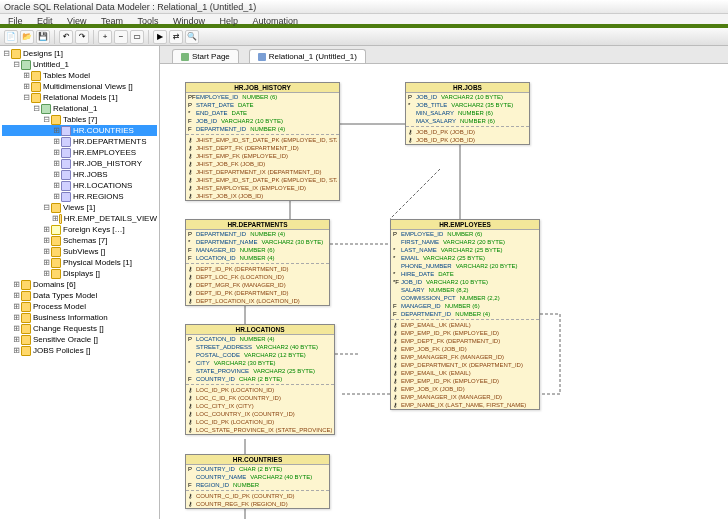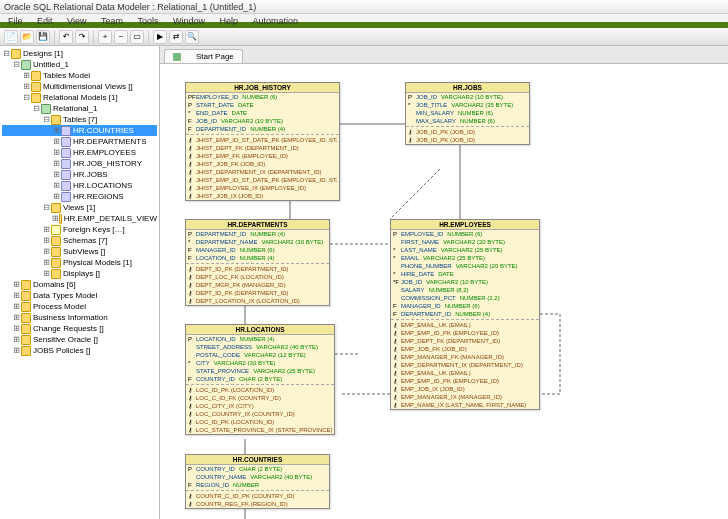--- a/index.html
+++ b/index.html
@@ -1,38 +1,38 @@
 <!DOCTYPE html>
 <html><head>
 <meta charset="utf-8">
 <style>
 * { box-sizing: border-box; margin: 0; padding: 0; }
 body { font-family: "Segoe UI", Tahoma, sans-serif; font-size: 9px; background: #f0f0f0; width: 728px; height: 519px; overflow: hidden; }
 .titlebar { background: linear-gradient(#fff,#e8e8e8); height: 14px; padding: 0 4px; font-size: 9px; line-height: 14px; color: #333; border-bottom: 1px solid #ccc; }
-.menubar { background: #f4f4f4; height: 14px; padding: 0 2px; border-bottom: 6px solid #4d7c0f; }
+.menubar { background: #f4f4f4; height: 14px; padding: 0 2px; border-bottom: 4px solid #4d7c0f; }
 .menubar span { display: inline-block; padding: 0 6px; font-size: 9px; line-height: 14px; color: #333; cursor: default; }
 .toolbar { background: linear-gradient(#fafafa,#e0e0e0); height: 18px; border-bottom: 1px solid #bbb; padding: 1px 4px; display: flex; align-items: center; gap: 2px; }
 .toolbar .btn { width: 14px; height: 14px; border: 1px solid #ccc; background: #f8f8f8; border-radius: 2px; display: inline-flex; align-items: center; justify-content: center; font-size: 8px; }
 .toolbar .sep { width: 1px; height: 14px; background: #ccc; margin: 0 2px; }
 .main { display: flex; height: calc(519px - 46px); }
 .sidebar { width: 160px; background: #fff; border-right: 1px solid #bbb; overflow: hidden; }
 .sidebar-header { background: linear-gradient(#f0f0f0,#e0e0e0); padding: 2px 4px; font-size: 9px; border-bottom: 1px solid #ccc; }
 .tree { padding: 2px; font-size: 8px; line-height: 11px; }
 .tree-item { display: flex; align-items: center; white-space: nowrap; cursor: default; padding-left: var(--indent, 0); }
 .tree-item .exp { width: 9px; text-align: center; color: #666; font-size: 8px; }
 .tree-item .ico { width: 10px; height: 10px; margin-right: 2px; display: inline-flex; align-items: center; justify-content: center; font-size: 8px; }
 .tree-item.selected { background: #3399ff; color: #fff; }
 .ico-folder { background: #ffd86b; border: 1px solid #cc9a00; border-radius: 1px; }
 .ico-db { background: #b8e0b8; border: 1px solid #5a9a5a; border-radius: 1px; }
 .ico-table { background: #d0d0ff; border: 1px solid #8080c0; border-radius: 1px; }
 .ico-view { background: #ffe0a0; border: 1px solid #cc9a00; border-radius: 1px; }
 .ico-key { background: #ffffc0; border: 1px solid #ccaa00; border-radius: 1px; }
 .canvas-area { flex: 1; display: flex; flex-direction: column; background: #fff; }
 .tabs { background: #e8e8e8; height: 18px; display: flex; align-items: flex-end; border-bottom: 1px solid #bbb; padding-left: 4px; gap: 2px; }
-.tab { background: #fafafa; border: 1px solid #bbb; border-bottom: none; padding: 2px 8px; font-size: 8px; border-radius: 3px 3px 0 0; display: flex; align-items: center; gap: 15px; }
+.tab { background: #fafafa; border: 1px solid #bbb; border-bottom: none; padding: 2px 8px; font-size: 8px; border-radius: 3px 3px 0 0; display: flex; align-items: center; gap: 3px; margin-left: 8px; }
 .tab.active { background: #fff; }
 .tab .ico-sm { width: 8px; height: 8px; background: #7ab87a; border-radius: 1px; }
 .canvas { flex: 1; background: #fff; position: relative; overflow: hidden; }
 .entity { position: absolute; background: #fdf5cf; border: 1px solid #888; font-size: 6px; box-shadow: 1px 1px 2px rgba(0,0,0,0.15); }
 .entity-header { background: #f3e79a; border-bottom: 1px solid #aaa; text-align: center; font-weight: bold; padding: 1px 2px; font-size: 6.5px; }
 .entity-row { display: flex; padding: 0 2px; line-height: 8px; white-space: nowrap; overflow: hidden; }
 .entity-row .mark { width: 8px; font-size: 6px; flex-shrink: 0; }
 .entity-row .col { flex: 1; color: #004488; overflow: hidden; text-overflow: clip; }
 .entity-row .typ { color: #008800; margin-left: 4px; }
 .entity-sep { border-top: 1px dashed #aaa; margin: 1px 0; }
@@ -221,20 +221,24 @@
         </div>
     </div>
   </div>
 
   <div class="canvas-area">
     <div class="tabs">
       <div class="tab">
           <span class="ico-sm"></span>
           <span>Start Page</span>
         </div>
+      <div class="tab active">
+          <span class="ico-sm" style="background:#7a9ed4"></span>
+          <span>Relational_1 (Untitled_1)</span>
+        </div>
     </div>
     <div class="canvas">
       <svg class="connectors">
         <line x1="170" y1="60" x2="250" y2="60"></line>
         <line x1="130" y1="120" x2="130" y2="155"></line>
         <line x1="170" y1="180" x2="230" y2="180" class="dashed"></line>
         <line x1="300" y1="70" x2="300" y2="155"></line>
         <line x1="280" y1="105" x2="230" y2="155" class="dashed"></line>
         <line x1="85" y1="235" x2="85" y2="260"></line>
         <line x1="170" y1="290" x2="200" y2="290" class="dashed"></line>

